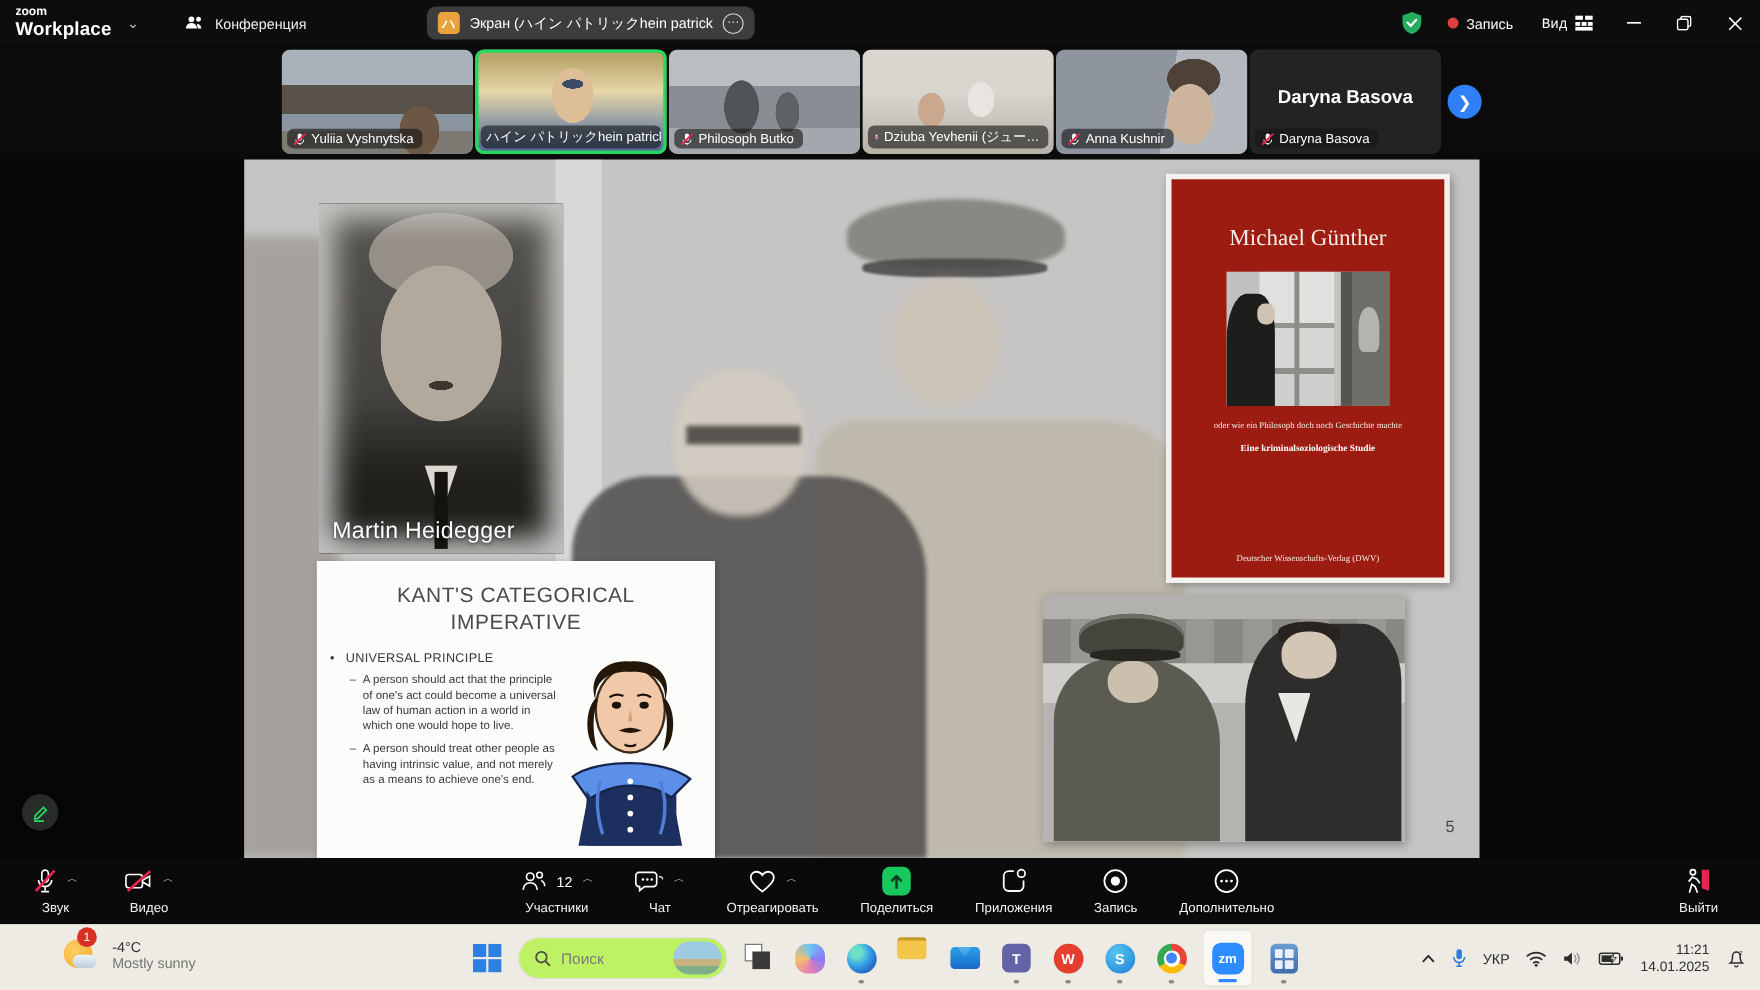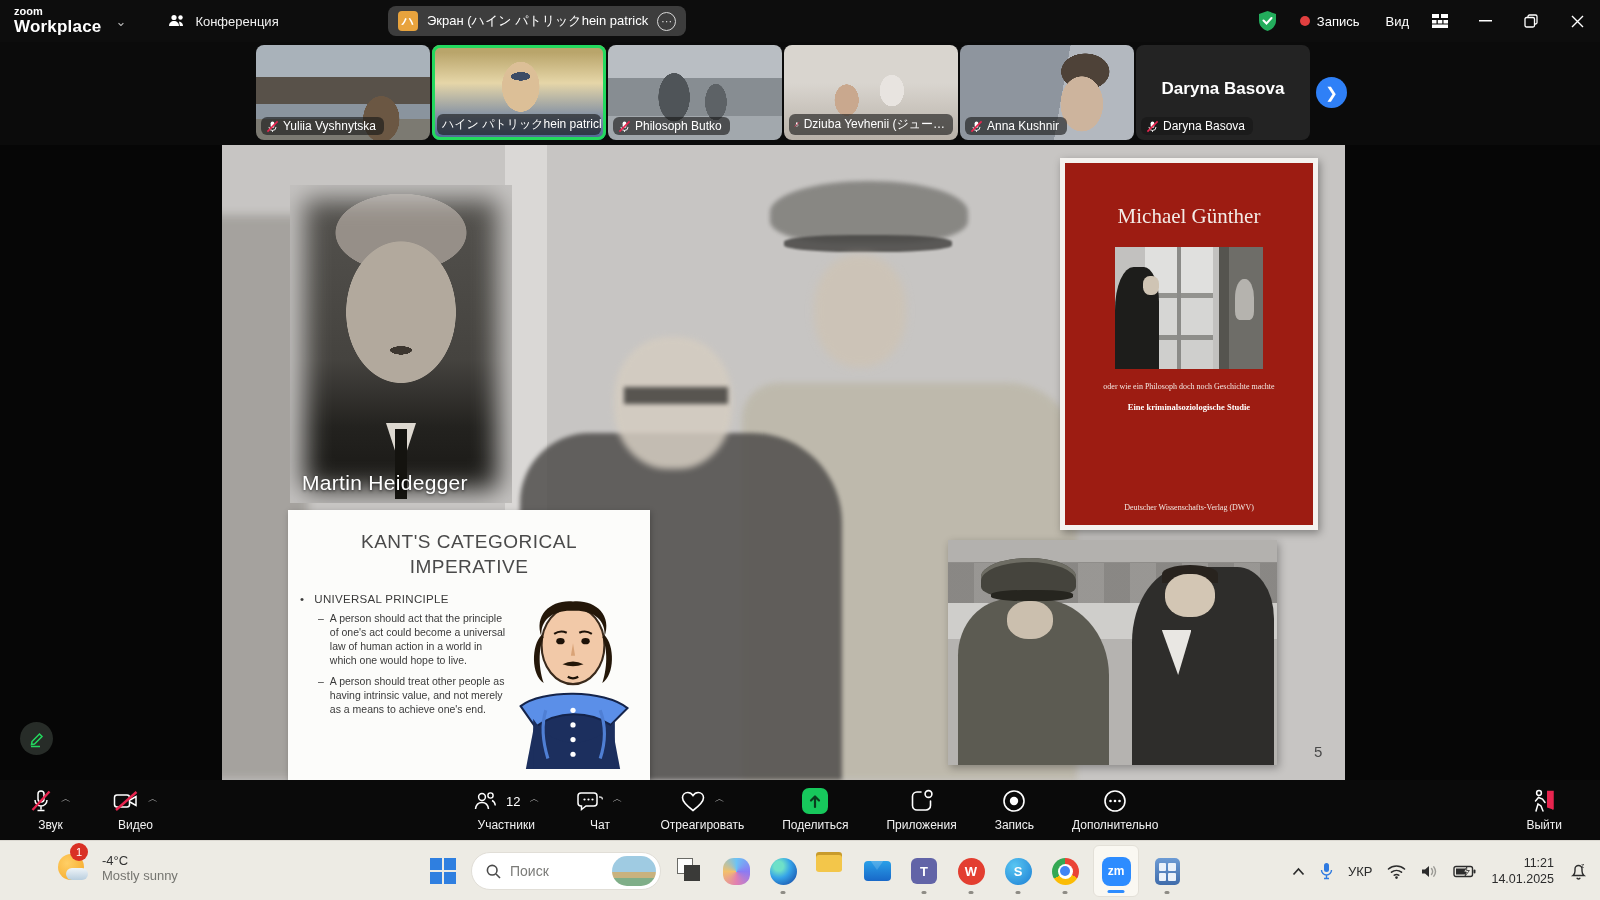--- a/index.html
+++ b/index.html
@@ -17,21 +17,21 @@
   .share-tab { position:absolute; left:388px; top:6px; height:30px; background:#3d3d3d; border-radius:8px;
     display:flex; align-items:center; gap:9px; padding:0 10px; }
   .share-ic { width:20px; height:20px; border-radius:4px; background:#e8a33d; color:#fff;
     font-size:12px; display:flex; align-items:center; justify-content:center; font-weight:700; }
   .share-lbl { font-size:13px; color:#fff; }
   .share-more { width:19px; height:19px; border-radius:50%; border:1.5px solid #d8d8d8; color:#d8d8d8;
     font-size:11px; display:flex; align-items:center; justify-content:center; line-height:1; }
   .tb-right { position:absolute; right:0; top:0; height:42px; display:flex; align-items:center; }
   .rec { display:flex; align-items:center; gap:7px; margin-left:22px; font-size:13px; }
   .rec-dot { width:10px; height:10px; border-radius:50%; background:#e13f3f; }
-  .view { display:flex; align-items:center; gap:23px; margin-left:26px; margin-right:14px; font-size:13px; }
+  .view { display:flex; align-items:center; gap:7px; margin-left:26px; margin-right:14px; font-size:13px;font-family:Liberation Mono, monospace; }
   .winbtn { width:46px; height:42px; display:flex; align-items:center; justify-content:center; }
 
   
   .strip { position:absolute; top:42px; left:0; width:1600px; height:103px; background:#0b0b0b; }
   .tile { position:absolute; top:3px; width:174px; height:95px; border-radius:8px; overflow:hidden; background:#222; }
   .tile .npill { position:absolute; left:5px; bottom:5px; display:flex; align-items:center; gap:4px;
     background:rgba(22,22,22,.62); border-radius:6px; padding:2px 8px 2px 5px; color:#fff; font-size:12px;
     white-space:nowrap; max-width:164px; overflow:hidden; }
   .tile.active { outline:3px solid #23d95e; outline-offset:-3px; }
   .t0 { background:
@@ -158,21 +158,21 @@
   .w-cloud { position:absolute; left:10px; top:18px; width:22px; height:12px; border-radius:8px;
     background:linear-gradient(180deg,#eef4f8,#b9cede); }
   .w-badge { position:absolute; left:14px; top:-7px; width:18px; height:18px; border-radius:50%;
     background:#d93025; color:#fff; font-size:11px; display:flex; align-items:center; justify-content:center; }
   .w-temp { font-size:13px; color:#333; }
   .w-cond { font-size:13px; color:#757570; }
   .tb-center { position:absolute; left:424px; top:0; height:60px; display:flex; align-items:center; gap:9px; }
   .slot { position:relative; width:38px; height:52px; display:flex; align-items:center; justify-content:center; }
   .slot.dotted::after { content:""; position:absolute; bottom:3px; left:50%; transform:translateX(-50%);
     width:5px; height:3px; border-radius:2px; background:#8e8c85; }
-  .search { width:190px; height:38px; background:#ffffff; border:1px solid #e1ded7; border-radius:19px;
+  .search { width:190px; height:38px; background:#bef264; border:1px solid #e1ded7; border-radius:19px;
     display:flex; align-items:center; gap:9px; padding:0 4px 0 14px; }
   .search-txt { font-size:14px; color:#7b7b78; flex:1; }
   .search-img { width:44px; height:30px; border-radius:15px;
     background:linear-gradient(180deg,#9fcbe2 0 52%, #c8b27e 52% 74%, #7fae88 74% 100%); }
   .ic-circle { width:27px; height:27px; border-radius:50%; display:flex; align-items:center;
     justify-content:center; color:#fff; font-weight:700; font-size:13px; }
   .copilot { background:conic-gradient(#6cc3f5,#8b7bf3,#e17fb1,#f3c06b,#6cc3f5); border-radius:40%; }
   .edge { background:radial-gradient(circle at 32% 30%, #6ee0c8 0 18%, #35a3e8 45%, #1b57b0 85%); }
   .wps { background:#e33e30; }
   .skype { background:radial-gradient(circle at 35% 30%, #58c6f2, #1d7fd4); }

